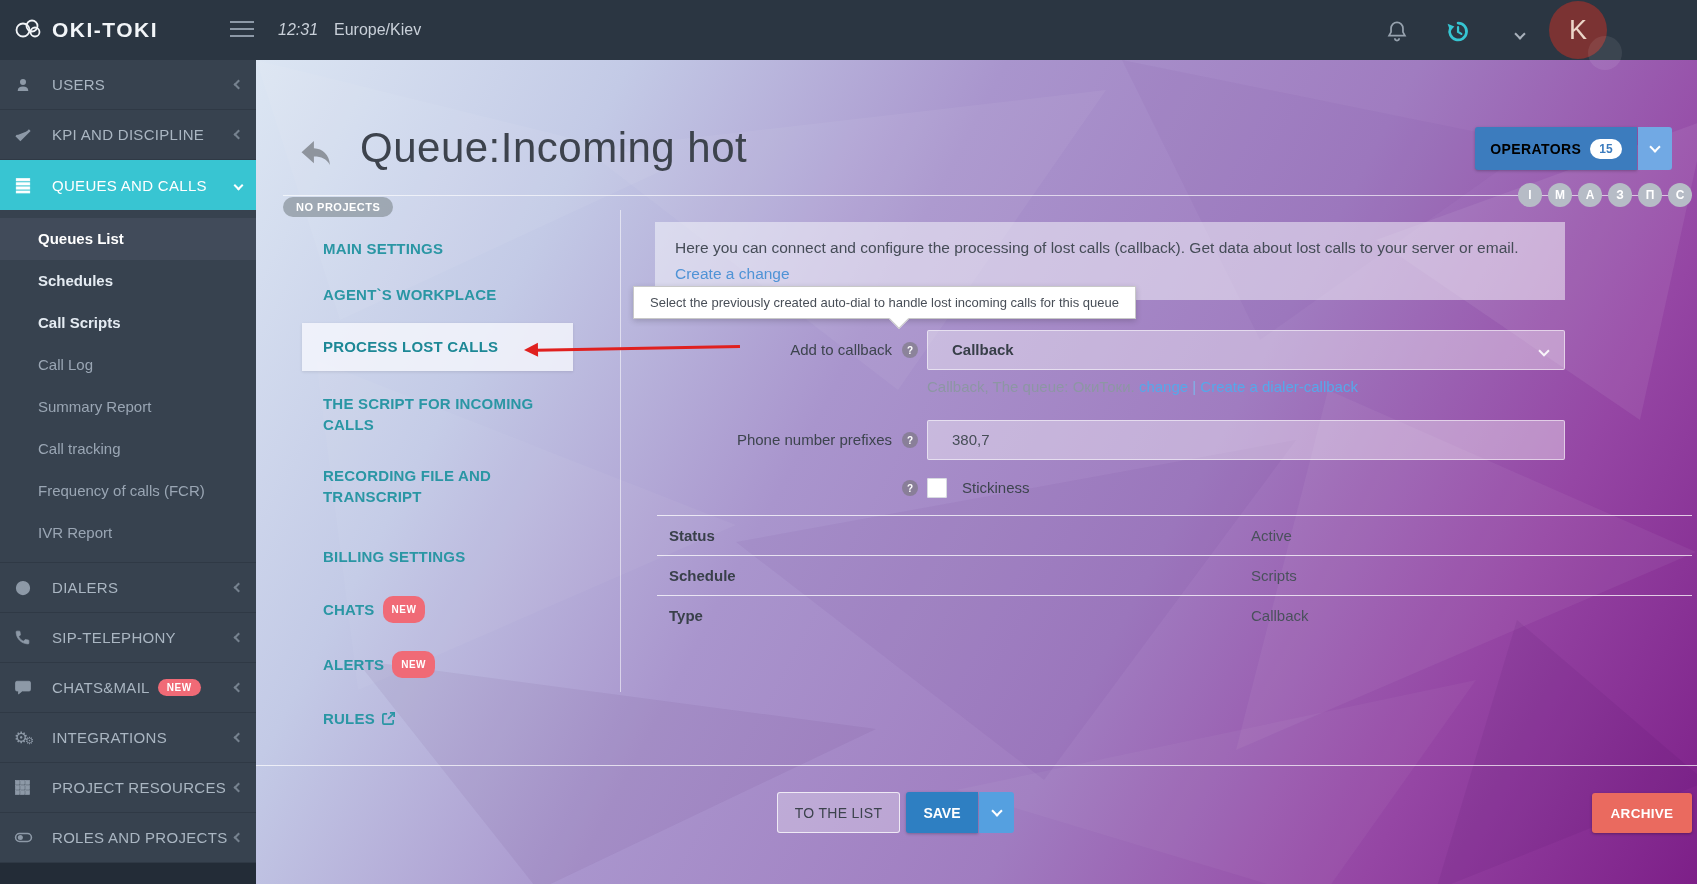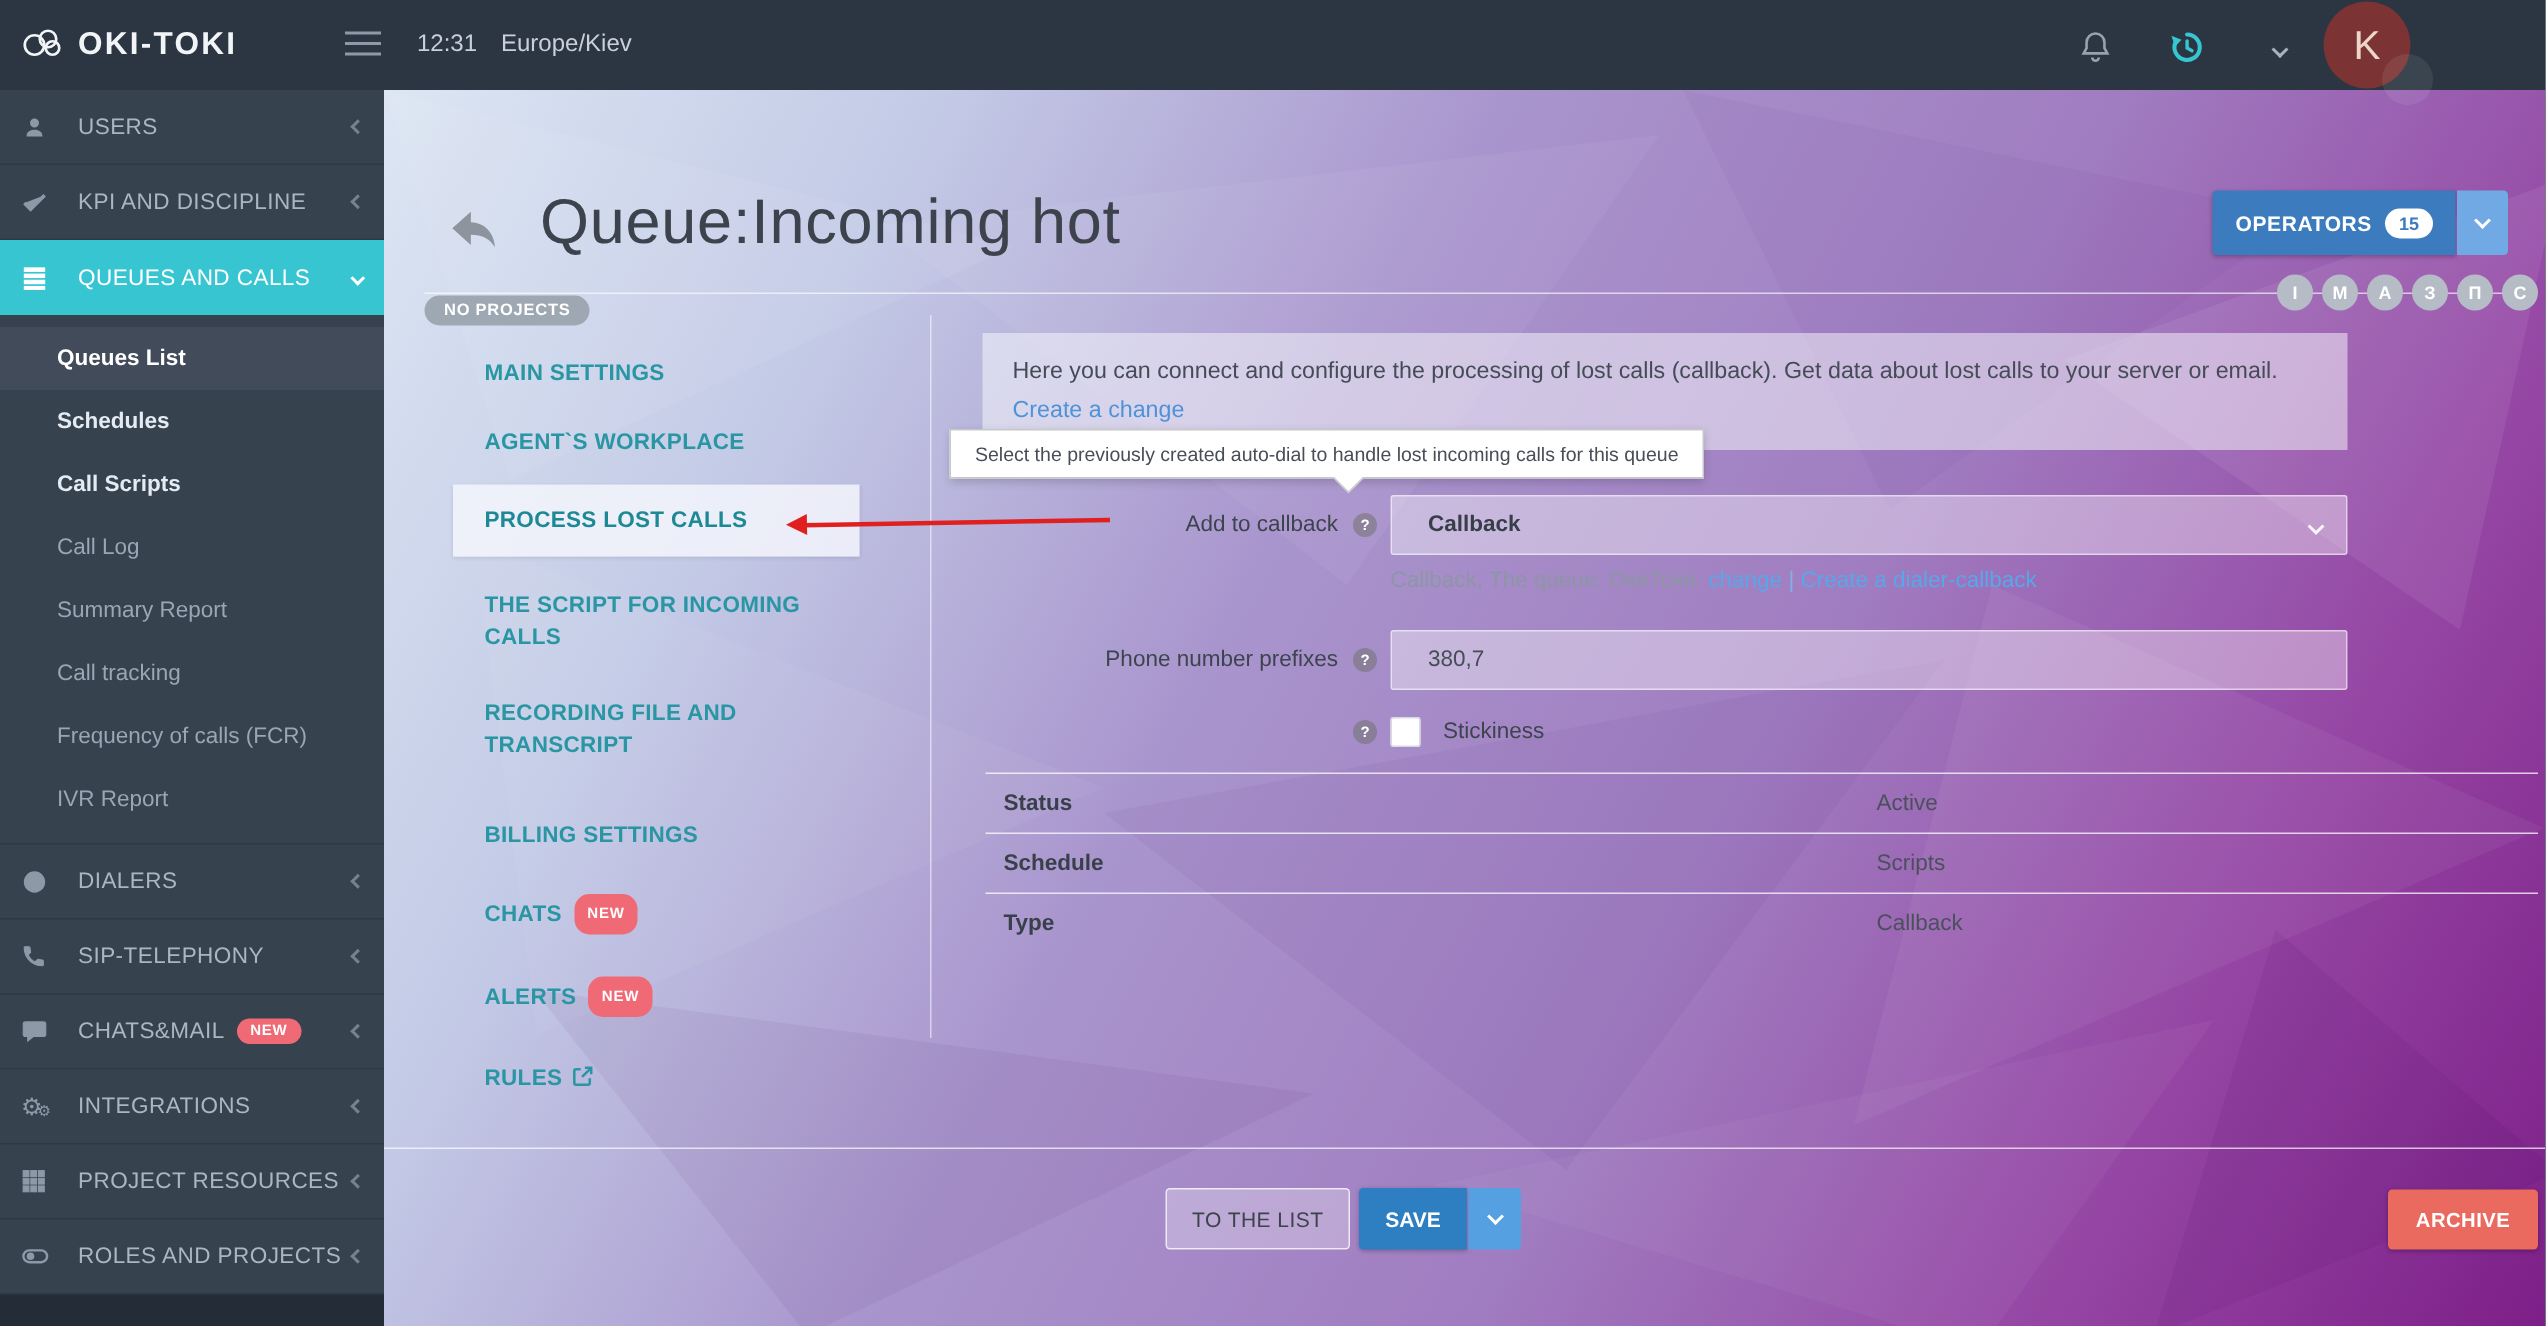--- a/index.html
+++ b/index.html
@@ -5,21 +5,21 @@
   * { margin:0; padding:0; box-sizing:border-box; }
   html,body { width:1697px; height:884px; overflow:hidden; font-family:"Liberation Sans",sans-serif; }
   #app { position:relative; width:1697px; height:884px; background:#2b3642; overflow:hidden; }
 
   
   .topbar { position:absolute; left:0; top:0; width:1697px; height:60px; background:#2b3642; z-index:60; }
   .logo { position:absolute; left:13px; top:0; height:60px; display:flex; align-items:center; gap:9px; }
   .logo-text { color:#f2f5f8; font-size:21px; font-weight:bold; letter-spacing:1.5px; }
   .burger { position:absolute; left:230px; top:21px; width:24px; height:18px; cursor:pointer; }
   .burger span { display:block; width:24px; height:2px; background:#8d99a7; margin-bottom:5px; }
-  .tb-time { position:absolute; left:278px; top:0; height:60px; line-height:60px; color:#c9d0d9; font-size:16px; }
+  .tb-time { position:absolute; left:278px; top:0; height:60px; line-height:60px; color:#c9d0d9; font-size:16px;font-style:italic; }
   .tb-tz   { position:absolute; left:334px; top:0; height:60px; line-height:60px; color:#c9d0d9; font-size:16px; }
   .tb-icon { position:absolute; top:18px; width:26px; height:26px; }
   .chev { display:inline-block; width:8px; height:8px; border-style:solid; border-color:#8d99a7; border-width:0 2px 2px 0; }
   .chev.down { transform:rotate(45deg); }
   .chev.left { transform:rotate(135deg); }
   .tb-chevron { position:absolute; left:1516px; top:24px; }
   .tb-chevron .chev { border-color:#a9b2bc; }
   .avatar { position:absolute; left:1549px; top:1px; width:58px; height:58px; border-radius:50%; background:#7b3333; z-index:70;
             display:flex; align-items:center; justify-content:center; color:#ecd6c8; font-size:27px; }
   .avatar-glow { position:absolute; left:1588px; top:36px; width:34px; height:34px; border-radius:50%; background:rgba(255,255,255,0.08); z-index:71; }
@@ -55,21 +55,21 @@
   .page-title { position:absolute; left:104px; top:64px; font-size:42px; font-weight:300; color:#3d434d; letter-spacing:0.5px; }
   .no-projects { position:absolute; left:27px; top:137px; background:rgba(152,162,172,0.9); color:#fff; font-size:11px;
                  font-weight:bold; border-radius:10px; padding:4px 13px; letter-spacing:0.5px; z-index:5; }
   .header-line { position:absolute; left:27px; right:5px; top:135px; height:1px; background:rgba(255,255,255,0.65); }
   .circle-badge { position:absolute; top:123px; width:24px; height:24px; border-radius:50%; background:#b6bcc6;
                   color:#fff; font-size:12px; font-weight:bold; display:flex; align-items:center; justify-content:center; z-index:5; }
 
   .operators { position:absolute; left:1219px; top:67px; height:43px; display:flex; z-index:6; cursor:pointer; }
   .operators-main { width:162px; background:#3c7cbe; border-radius:3px 0 0 3px; display:flex; align-items:center;
                     justify-content:center; gap:9px; box-shadow:0 1px 3px rgba(0,0,0,0.25); }
-  .operators-label { color:#ffffff; font-size:14px; font-weight:bold; letter-spacing:0.4px; }
+  .operators-label { color:#000000; font-size:14px; font-weight:bold; letter-spacing:0.4px; }
   .operators-count { background:#fff; color:#3c7cbe; font-size:12px; font-weight:bold; border-radius:10px; padding:3px 9px; }
   .operators-chev { width:34px; margin-left:1px; background:#71a9e4; border-radius:0 3px 3px 0;
                     display:flex; align-items:center; justify-content:center; }
   .operators-chev .chev { border-color:#fff; border-width:0 2.5px 2.5px 0; margin-top:-3px; }
 
   
   .tabs { position:absolute; left:46px; top:178px; width:271px; z-index:4; }
   .tab { color:#2a96a4; font-size:15px; font-weight:bold; line-height:21px; padding-left:21px; cursor:pointer; letter-spacing:0.2px; }
   .tab.active { background:rgba(245,247,252,0.82); padding:13px 10px 14px 21px; box-shadow:0 1px 3px rgba(0,0,0,0.10); color:#1d8896; }
   .tab:nth-of-type(1){ margin-bottom:25px; } .tab:nth-of-type(2){ margin-bottom:18px; }

